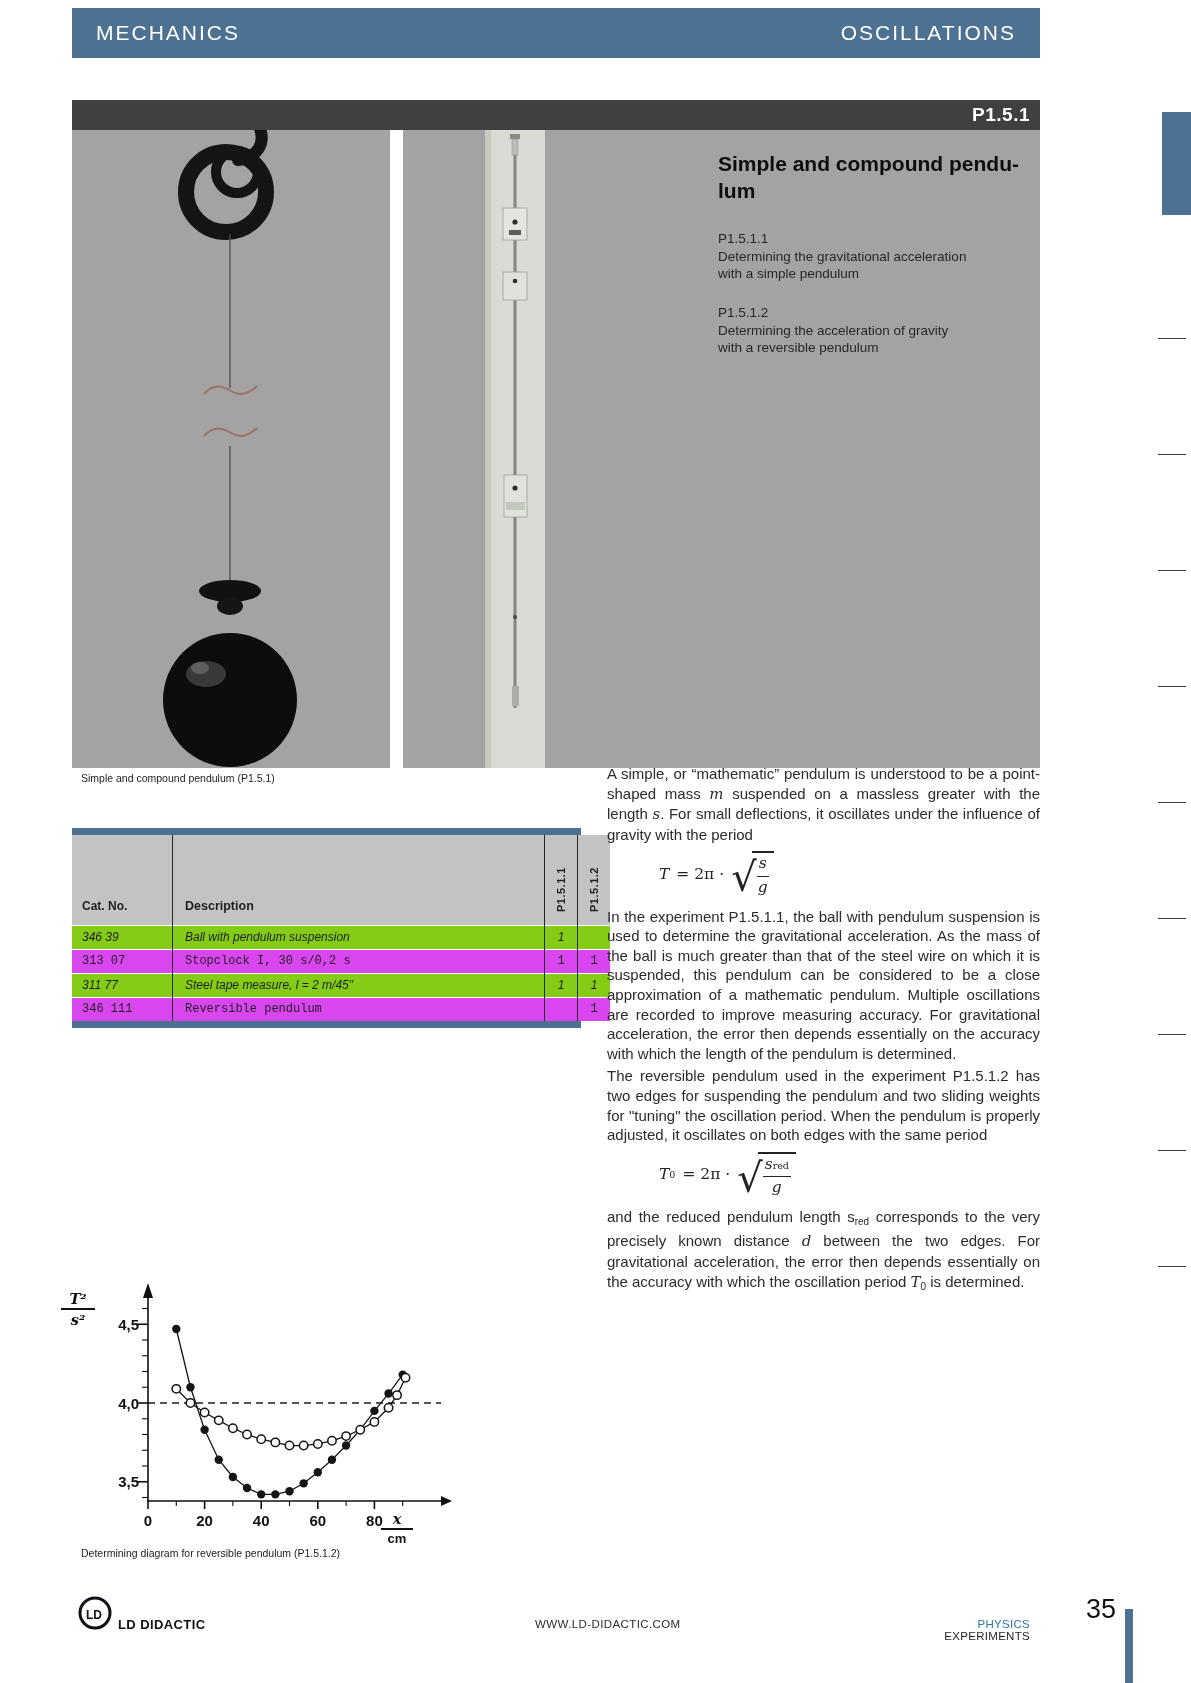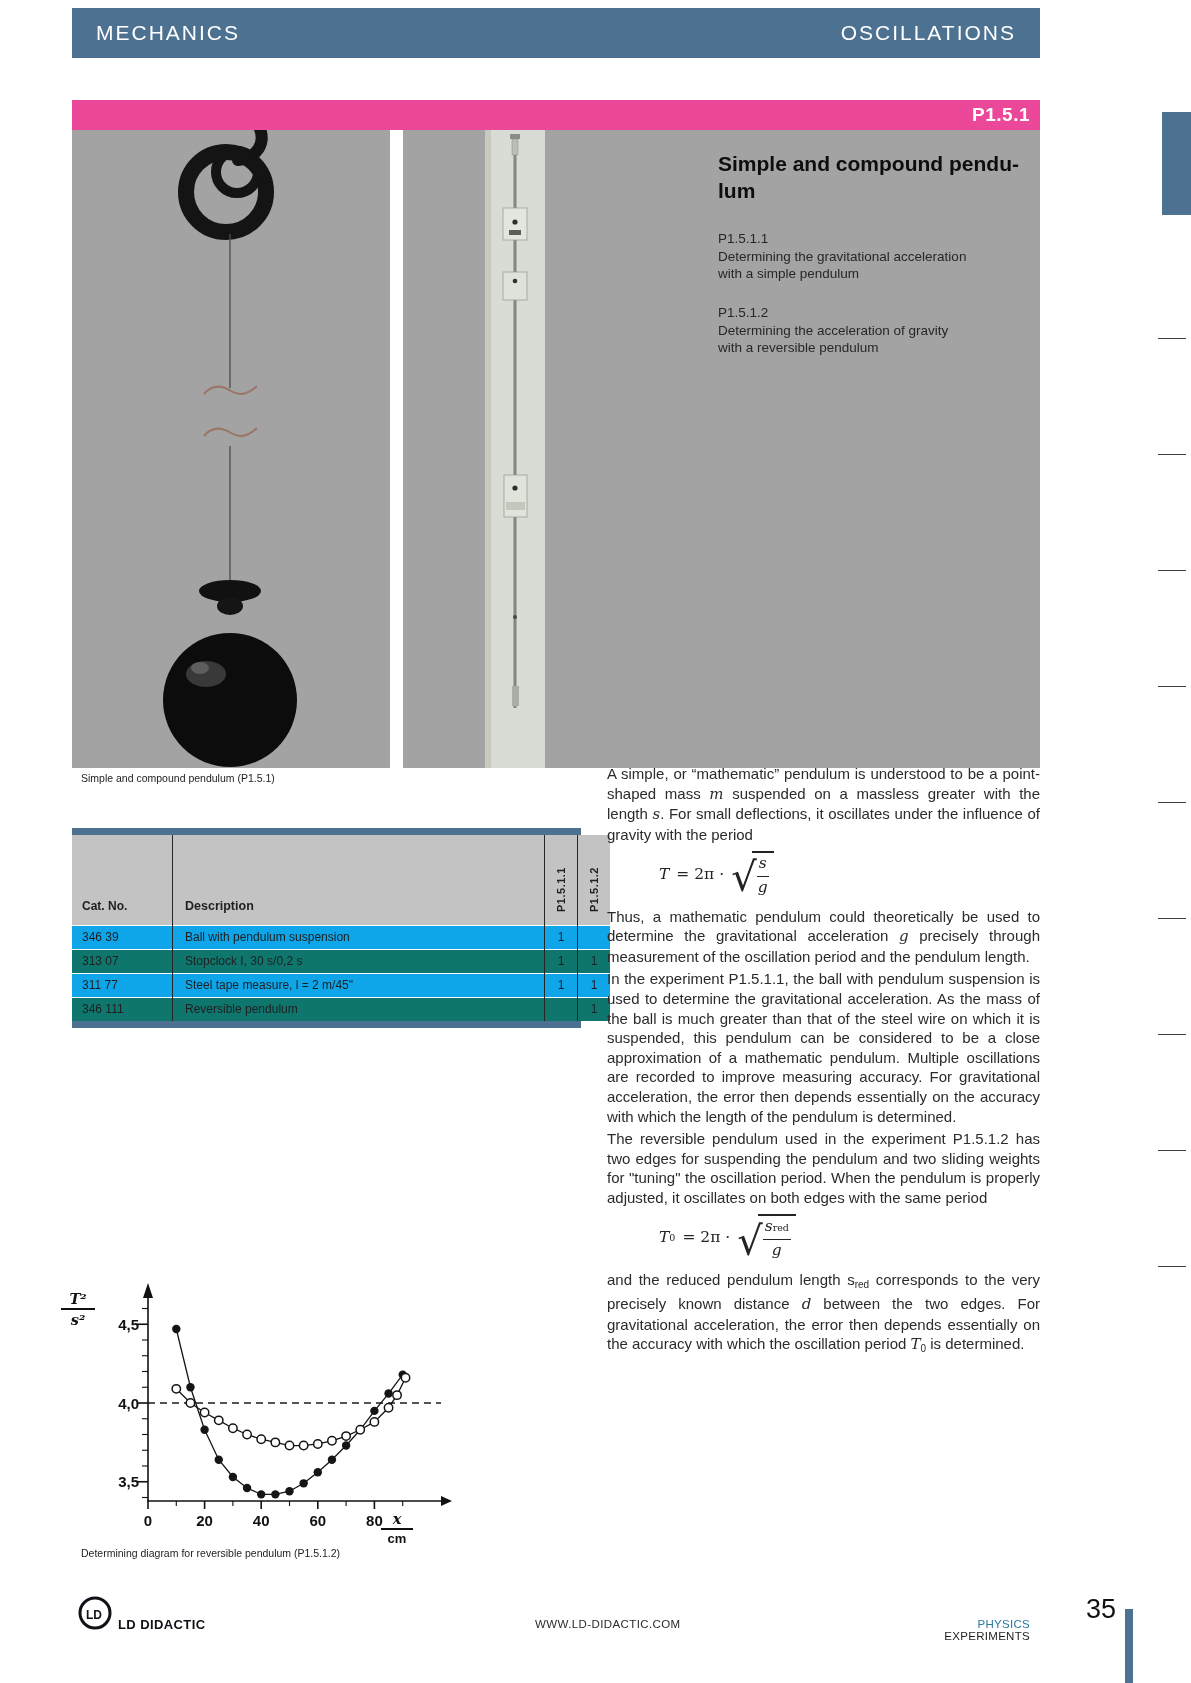--- a/index.html
+++ b/index.html
@@ -3,21 +3,21 @@
 <meta charset="utf-8">
 <style>
   html,body{margin:0;padding:0;background:#888;}
   .page{position:relative;width:1191px;height:1683px;background:#ffffff;overflow:hidden;
         font-family:"Liberation Sans","DejaVu Sans",sans-serif;color:#222;}
   
   .topbar{position:absolute;left:72px;top:8px;width:968px;height:50px;background:#4d7190;
           display:flex;justify-content:space-between;align-items:center;padding:0 24px;box-sizing:border-box;}
   .topbar span{color:#fff;font-size:21px;letter-spacing:2px;font-weight:400;}
   
-  .pbar{position:absolute;left:72px;top:100px;width:968px;height:30px;background:#ec4899;
+  .pbar{position:absolute;left:72px;top:100px;width:968px;height:30px;background:#404040;
         text-align:right;box-sizing:border-box;padding-right:10px;}
   .pbar span{color:#fff;font-weight:bold;font-size:19px;line-height:30px;letter-spacing:.5px;}
   
   .photo-area{position:absolute;left:72px;top:130px;width:968px;height:638px;background:#a3a3a3;}
   .photo-left{position:absolute;left:0;top:0;}
   .photo-gap{position:absolute;left:318px;top:0;width:13px;height:638px;background:#fff;}
   .photo-right{position:absolute;left:331px;top:0;}
   .intro{position:absolute;left:646px;top:20px;width:330px;}
   .intro h1{margin:0 0 26px 0;font-size:21px;line-height:27px;font-weight:bold;color:#0d0d0d;white-space:pre-line;}
   .exp{margin-top:18px;font-size:13.5px;line-height:17px;color:#272727;}
@@ -35,22 +35,22 @@
   .tbl-bar{height:7px;background:#4d7190;}
   table.equip{border-collapse:collapse;width:509px;table-layout:fixed;font-size:12px;color:#1f1f1f;}
   table.equip th,table.equip td{margin:0;overflow:hidden;}
   th.cat{width:90px;text-align:left;padding:0 0 12px 10px;vertical-align:bottom;font-size:12px;}
   th.desc{width:359px;text-align:left;padding:0 0 12px 12px;vertical-align:bottom;font-size:12.5px;}
   th.q{width:30px;vertical-align:bottom;text-align:center;padding-bottom:10px;}
   thead tr{background:#c3c3c3;height:90px;}
   .rot{display:inline-block;writing-mode:vertical-lr;transform:rotate(180deg);
        font-size:11px;font-weight:bold;letter-spacing:.5px;}
   tbody tr{height:24px;border-top:1px solid #fff;}
-  tbody tr.light{background:#0ea5e9;}
-  tbody tr.dark{background:#0f766e;}
+  tbody tr.light{background:#84cc16;font-style:italic;}
+  tbody tr.dark{background:#d946ef;font-family:Liberation Mono, monospace;}
   tbody td{padding:0 0 0 10px;}
   tbody td.desc{padding-left:12px;}
   tbody td.q1,tbody td.q2{text-align:center;padding:0;}
   td.desc,th.desc,td.q1,th.q1,td.q2,th.q2,th.qa,th.qb{border-left:1px solid #262626;}
   
   .bodycol{position:absolute;left:607px;top:764px;width:433px;font-size:15px;line-height:19.6px;
            color:#2b2b2b;text-align:justify;}
   .bodycol p{margin:0 0 3px 0;}
   .it{font-style:italic;font-family:"DejaVu Serif","Liberation Serif",serif;}
   .sb{font-size:10px;vertical-align:-3px;}
@@ -201,21 +201,20 @@
         <span class="fs"></span>
       <span class="fop">= 2π ·</span>
       <span class="sqrt">
           <span class="radsign">√</span>
           <span class="frac">
             <span class="num"><span>s</span><span class="fs"></span></span>
             <span class="den">g</span>
           </span>
         </span>
     </div>
-    <p><span>Thus, a mathematic pendulum could theoretically be used to determine the gravitational acceleration </span><span class="it">g</span><span> precisely through measurement of the oscillation period and the pendulum length.</span></p>
     <p>In the experiment P1.5.1.1, the ball with pendulum suspension is used to determine the gravitational acceleration. As the mass of the ball is much greater than that of the steel wire on which it is suspended, this pendulum can be considered to be a close approximation of a mathematic pendulum. Multiple oscillations are recorded to improve measuring accuracy. For gravitational acceleration, the error then depends essentially on the accuracy with which the length of the pendulum is determined.</p>
     <p>The reversible pendulum used in the experiment P1.5.1.2 has two edges for suspending the pendulum and two sliding weights for "tuning" the oscillation period. When the pendulum is properly adjusted, it oscillates on both edges with the same period</p>
     <div class="formula">
       <span>T</span>
         <span class="fs">0</span>
       <span class="fop">= 2π ·</span>
       <span class="sqrt">
           <span class="radsign">√</span>
           <span class="frac">
             <span class="num"><span>s</span><span class="fs">red</span></span>

